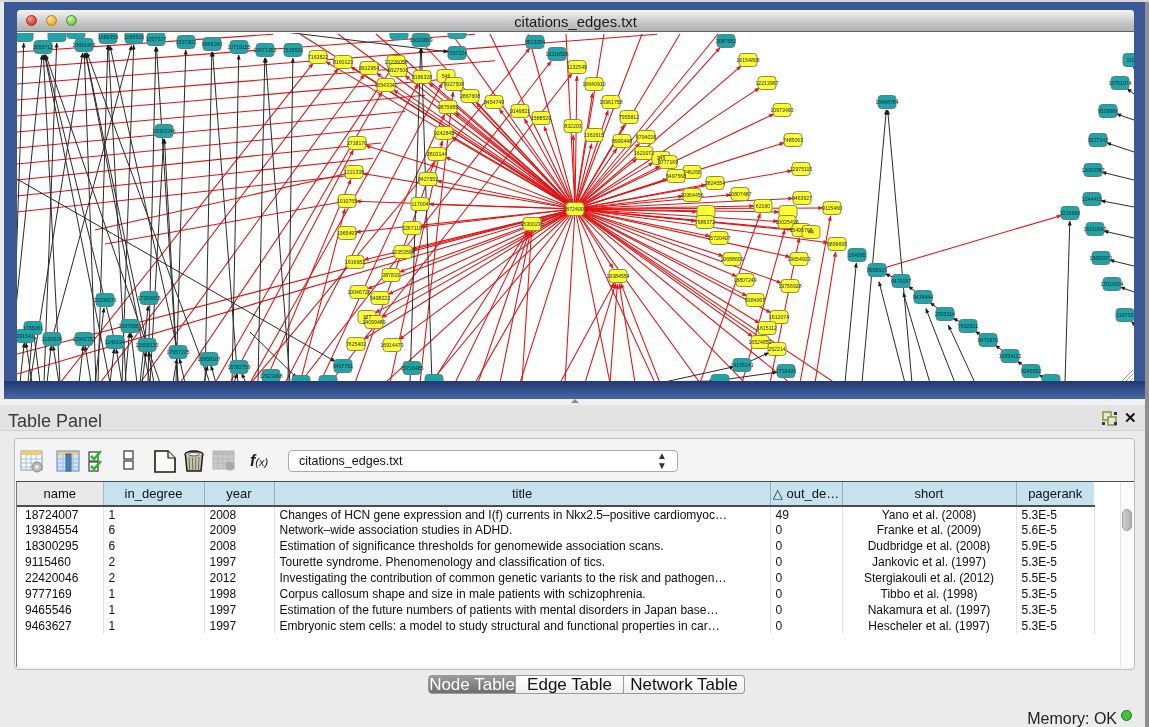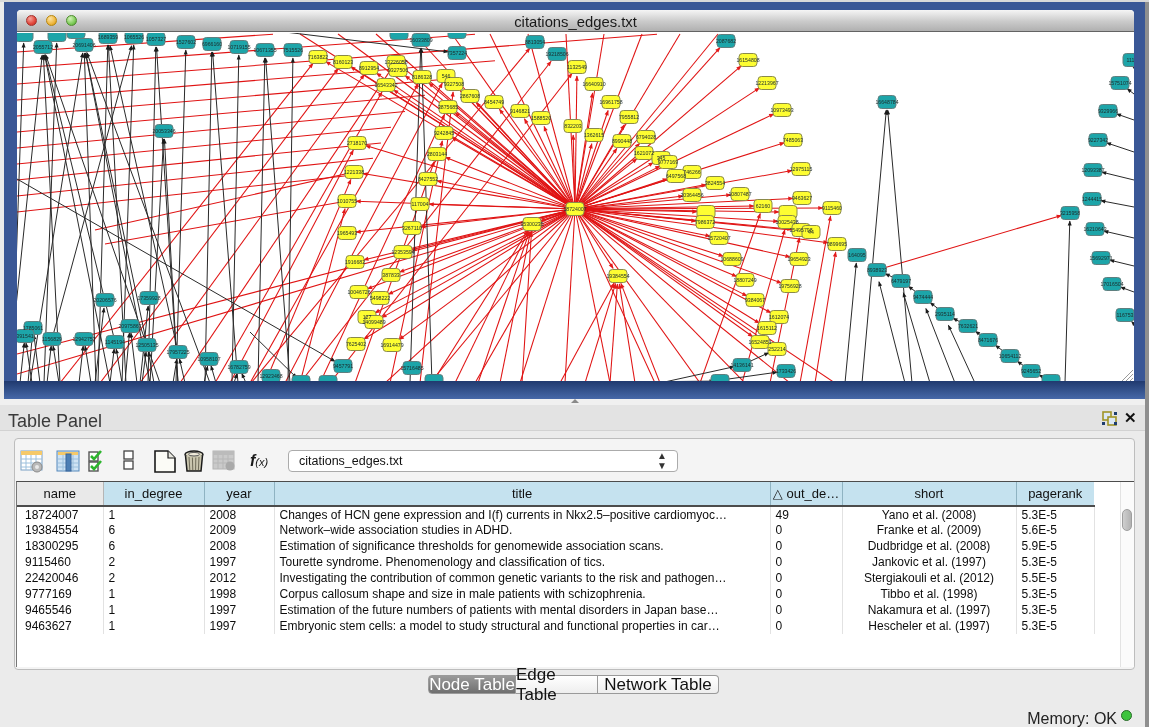--- a/index.html
+++ b/index.html
@@ -749,18 +749,18 @@
           <td>5.3E-5</td>
         </tr>
 </tbody>
     </table>
 </div>
 <div class="abs" id="vsb"></div>
 <div class="abs" id="vsbthumb"></div>
 
 <div class="abs" id="tabs">
  <div class="tab sel" style="width:88px;border-left:1px solid #9a9a9a;border-radius:4px 0 0 4px">Node Table</div>
- <div class="tab" style="width:82px">Edge Table</div>
+ <div class="tab" style="width:108px">Edge Table</div>
  <div class="tab" style="width:121px;border-radius:0 4px 4px 0">Network Table</div>
 </div>
 <div class="abs" id="mem">Memory: OK</div>
 <div class="abs" id="memdot"></div>
 <div class="abs" id="rightedge"></div>
 <div class="abs" id="topline"></div>
 </body></html>

